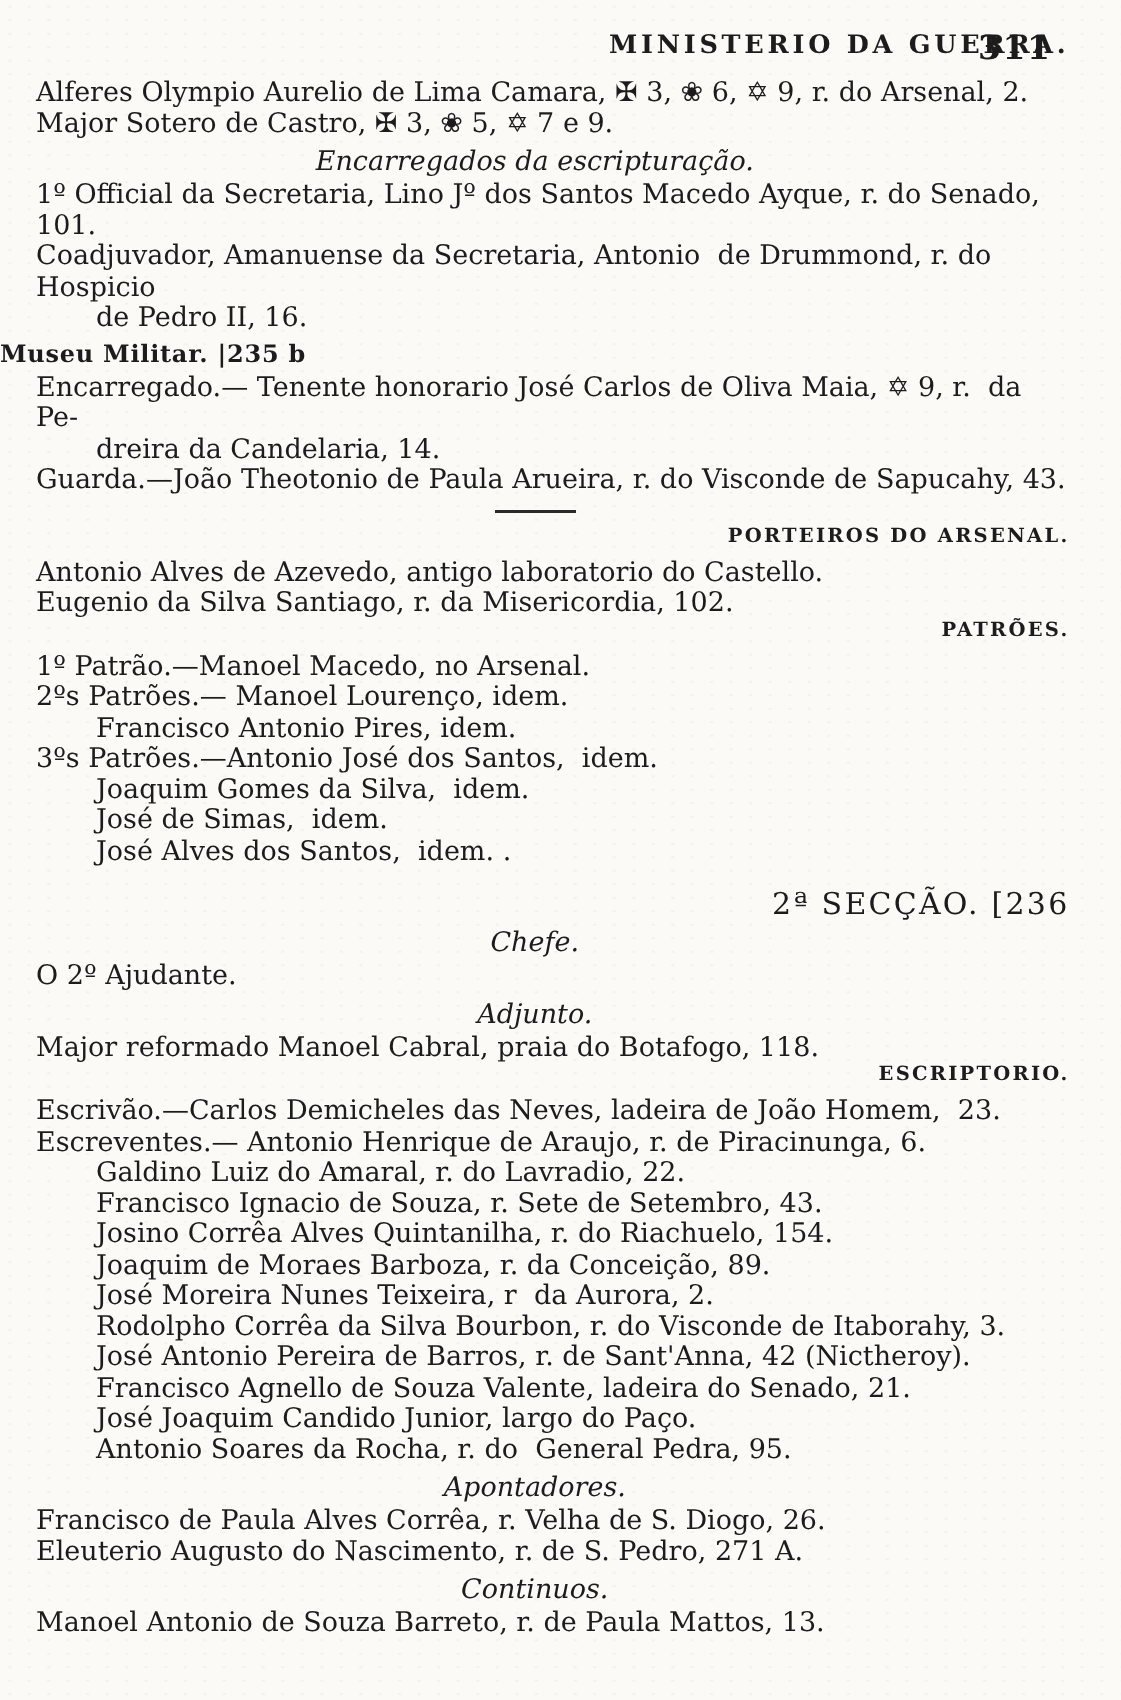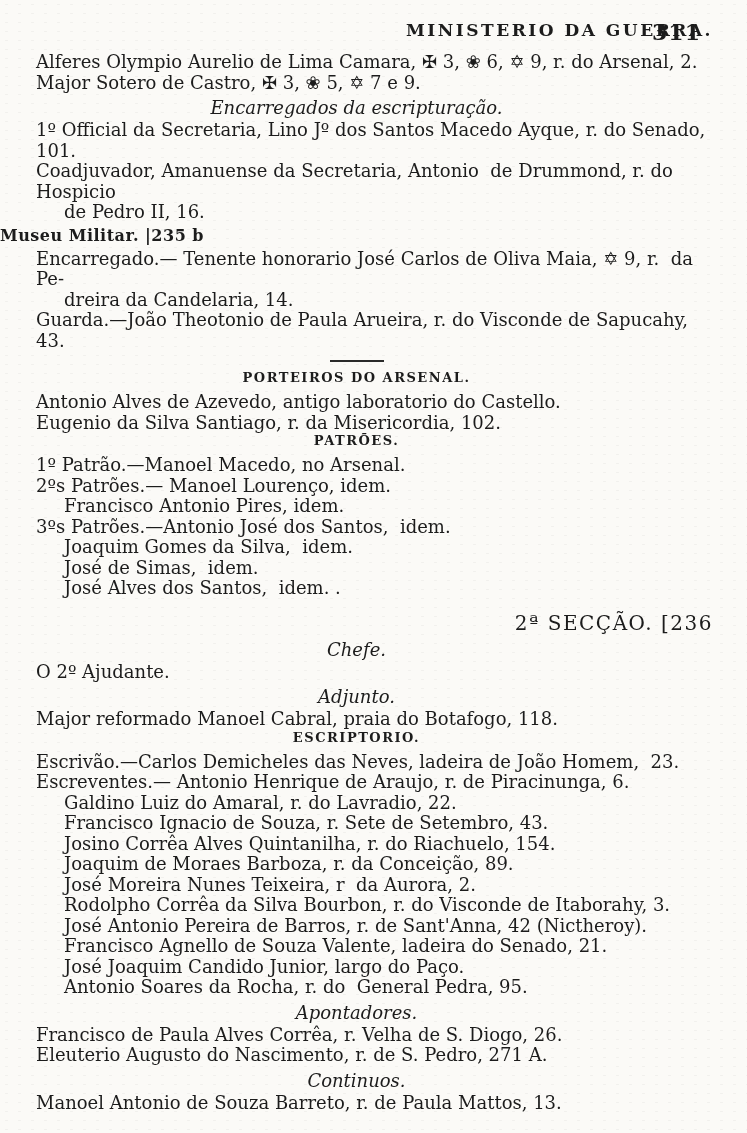--- a/index.html
+++ b/index.html
@@ -10,25 +10,25 @@
     background-size:13px 9px;
     font-family:"DejaVu Serif","Liberation Serif",serif;
     color:#1c1c1c;
   }
   .page{padding:20px 34px 0 0;}
   .header{position:relative;height:27px;margin-left:34px;}
   .title{text-align:right;font-weight:bold;font-size:17px;letter-spacing:2.5px;}
   .pagenum{position:absolute;right:12px;top:-1px;font-size:22px;font-weight:bold;letter-spacing:1px;}
   .body{margin-top:5px;}
   .line{font-size:18px;line-height:20.5px;white-space:pre-wrap;}
-  .entry{padding-left:36px;}
+  .entry{padding-left:24px;}
   .cont{padding-left:64px;}
   .it{}
   .heading-italic{font-size:18px;font-style:italic;text-align:center;line-height:21px;margin:4px 0 2px;}
-  .heading-caps{font-size:13px;font-weight:bold;text-align:center;letter-spacing:1.5px;line-height:15px;margin:0 0 7px;}
+  .heading-caps{font-size:13px;font-weight:bold;text-align:right;letter-spacing:1.5px;line-height:15px;margin:0 0 7px;}
   .heading-bold{font-size:16px;font-weight:bold;text-align:left;line-height:18px;letter-spacing:0.5px;margin:4px 0 4px;}
   .heading-section{font-size:20px;text-align:right;letter-spacing:1.5px;line-height:23px;margin:13px 0 3px;}
   .divider{width:54px;border-top:2px solid #2a2a2a;margin:9px auto 8px;}
 </style>
 </head>
 <body>
 
 <div class="page">
   <div class="header">
     <div class="title">MINISTERIO DA GUERRA.</div>

